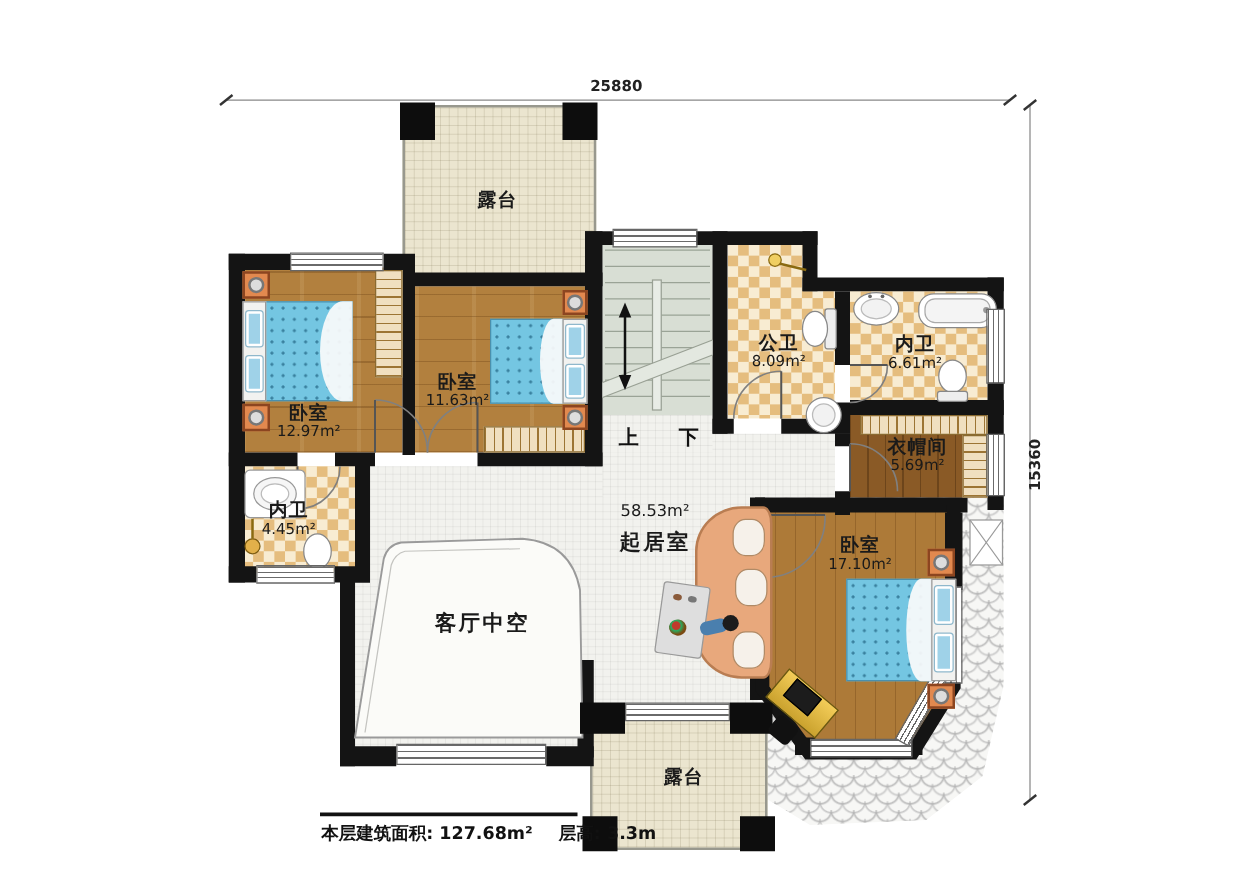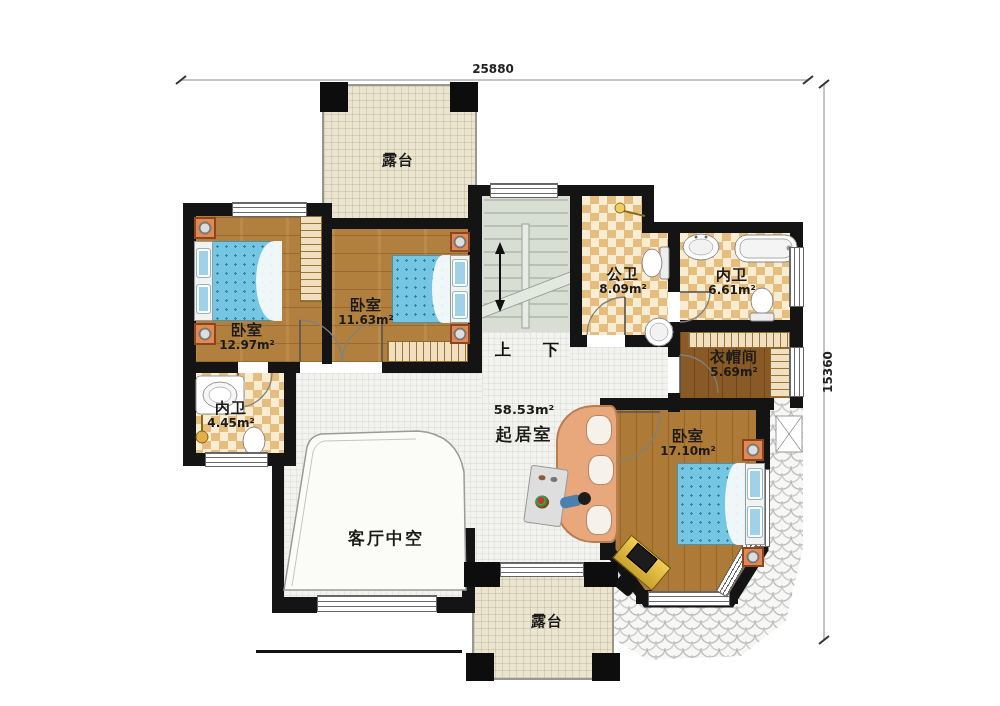--- a/index.html
+++ b/index.html
@@ -48,21 +48,21 @@
   .pillow{background:#9fd2e8;border:2px solid #fff;box-shadow:0 0 0 1px #8fb8cc;border-radius:2px;}
   .mattress{background-color:#74c6e2;background-image:radial-gradient(#39809e 1.1px,transparent 1.3px);
     background-size:9px 9px;border:1px solid #4a90ad;}
   .sheet{background:#fbfbfb;opacity:.92;}
   .ns{position:absolute;background:#e2894f;border:2px solid #8c4520;z-index:7;}
   .ns::after{content:"";position:absolute;left:50%;top:50%;width:9px;height:9px;border:2px solid #777;
     border-radius:50%;transform:translate(-50%,-50%);background:#ddd;}
   
   .rlabel{position:absolute;z-index:9;text-align:center;transform:translateX(-50%);color:#1a1a1a;line-height:1.15;white-space:nowrap;}
   .rname{font-weight:bold;font-size:15px;letter-spacing:1px;}
-  .rarea{font-weight:bold;font-size:12px;}
+  .rarea{font-weight:normal;font-size:12px;}
   .big{font-size:17px;letter-spacing:2px;}
   .dimtxt{position:absolute;z-index:9;color:#222;font-weight:bold;font-size:12px;text-align:center;}
   .stairtxt{position:absolute;z-index:9;color:#111;font-weight:bold;font-size:16px;}
   svg.overlay{position:absolute;left:0;top:0;z-index:5;pointer-events:none;}
   
   .titlerow{position:absolute;left:256px;top:610px;z-index:9;color:#111;font-weight:bold;font-size:30px;letter-spacing:3px;white-space:nowrap;}
   .underline{position:absolute;left:256px;top:650px;width:206px;height:3px;background:#111;z-index:9;}
   .subtitlerow{position:absolute;left:257px;top:658px;z-index:9;color:#111;font-size:14px;font-weight:bold;white-space:nowrap;}
   .subtitlerow span{margin-right:16px;}
 </style>
@@ -304,32 +304,36 @@
     <div class="rarea">5.69m²</div>
   </div>
   <div class="rlabel" style="left:231px;top:400px;">
     <div class="rname">内卫</div>
     <div class="rarea">4.45m²</div>
   </div>
   <div class="rlabel" style="left:524px;top:403px;">
     <div class="rarea" style="font-size:13px;">58.53m²</div>
     <div class="rname big" style="margin-top:7px;">起居室</div>
   </div>
-  <div class="rlabel" style="left:386px;top:529px;">
+  <div class="rlabel" style="left:386px;top:490px;">
     <div class="rname big">客厅中空</div>
   </div>
   <div class="rlabel" style="left:688px;top:428px;">
     <div class="rname">卧室</div>
     <div class="rarea">17.10m²</div>
   </div>
   <div class="rlabel" style="left:547px;top:613px;">
     <div class="rname">露台</div>
   </div>
 
   <div class="stairtxt" style="left:495px;top:340px;">上</div>
   <div class="stairtxt" style="left:543px;top:340px;">下</div>
 
   <div class="dimtxt" style="left:453px;top:62px;width:80px;">25880</div>
   <div class="dimtxt" style="left:798px;top:365px;width:60px;transform:rotate(-90deg);">15360</div>
 
   <div class="underline"></div>
+  <div class="subtitlerow">
+    <span>本层建筑面积: 127.68m²</span>
+    <span>层高: 3.3m</span>
+  </div>
 
 </div>
 
 </body></html>

